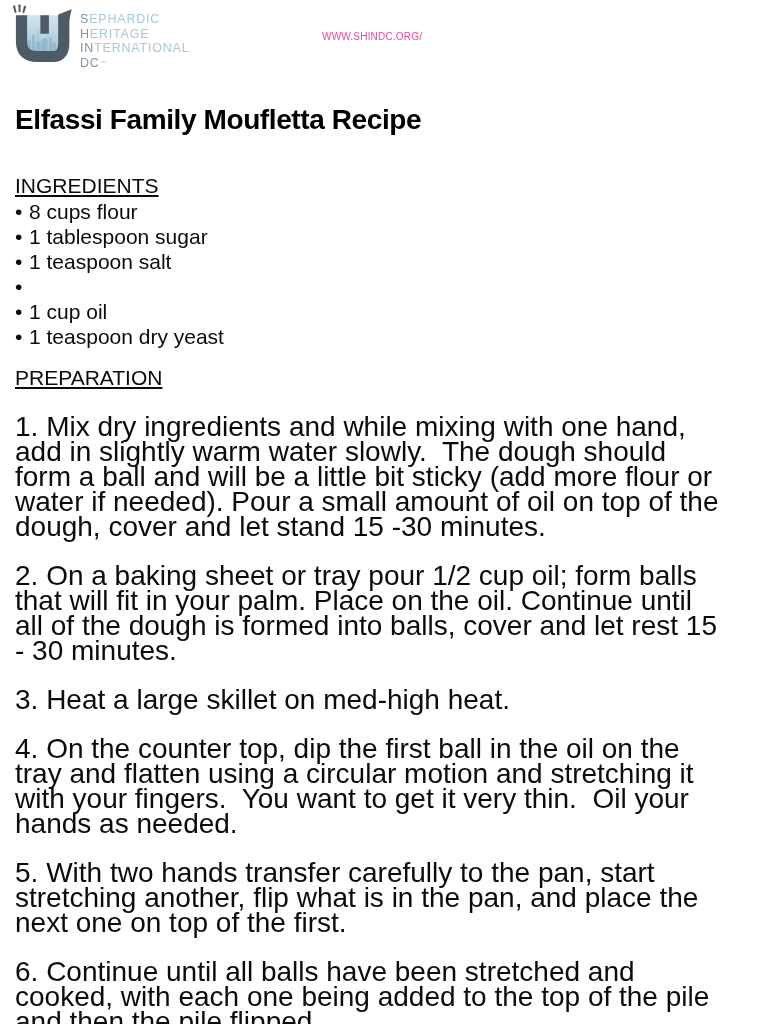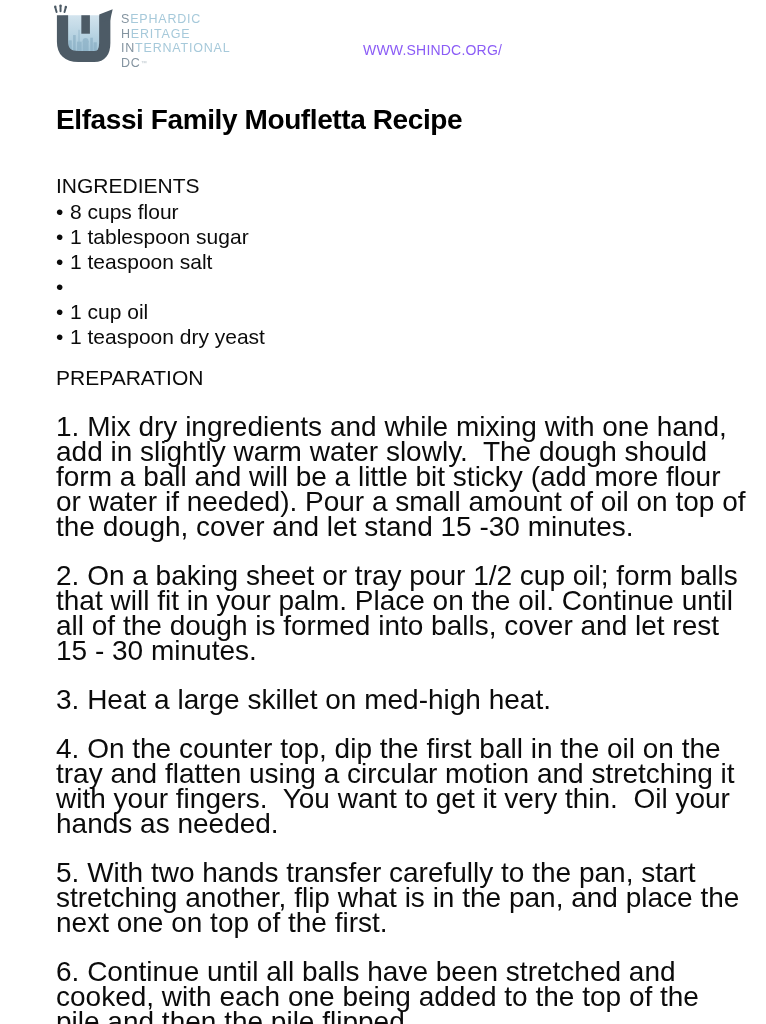--- a/index.html
+++ b/index.html
@@ -5,48 +5,49 @@
   html,body{margin:0;padding:0;background:#ffffff;}
   .page{
     position:relative;
     width:766px;height:1024px;
     margin:0 auto;
     background:#ffffff;
     font-family:"Liberation Sans","DejaVu Sans",sans-serif;
     color:#0b0b0b;
     overflow:hidden;
     box-sizing:border-box;
-    padding:0 18px 0 56px;
+    padding:0 18px 0 15px;
   }
   
   .header{position:relative;height:80px;}
   .logo{position:absolute;left:-8px;top:4px;display:flex;align-items:flex-start;}
   .logo-glyph{width:66px;height:70px;display:block;}
   .logo-wordmark{
     margin:8px 0 0 7px;
     font-size:12.5px;line-height:14.5px;letter-spacing:0.8px;
     font-weight:400;white-space:nowrap;
   }
   .lw-dark{color:#8494a0;}
   .lw-light{color:#a6c9da;}
   .lw-tm{font-size:6px;color:#b9c4cb;vertical-align:top;}
   .site-url{
-    position:absolute;left:307px;top:42px;
-    font-size:14px;letter-spacing:0.2px;color:#8b5cf6;font-weight:400;
+    position:absolute;left:307px;top:31px;
+    font-size:10px;letter-spacing:0.2px;color:#ec4899;font-weight:400;
   }
   
   .title{
     margin:24px 0 0;
     font-size:28px;font-weight:bold;letter-spacing:-0.4px;
     color:#000;
   }
   
   .section-heading{
     font-size:21px;font-weight:400;line-height:25px;
     margin:37px 0 0;
+    text-decoration:underline;
   }
   .prep-heading{margin-top:16px;}
   .ingredient-list{
     list-style:none;margin:1px 0 0;padding:0;
     font-size:21px;line-height:25px;
   }
   .ingredient-list li{display:flex;}
   .bullet{width:14px;flex:0 0 14px;}
   .para{
     margin:24px 0 0;

